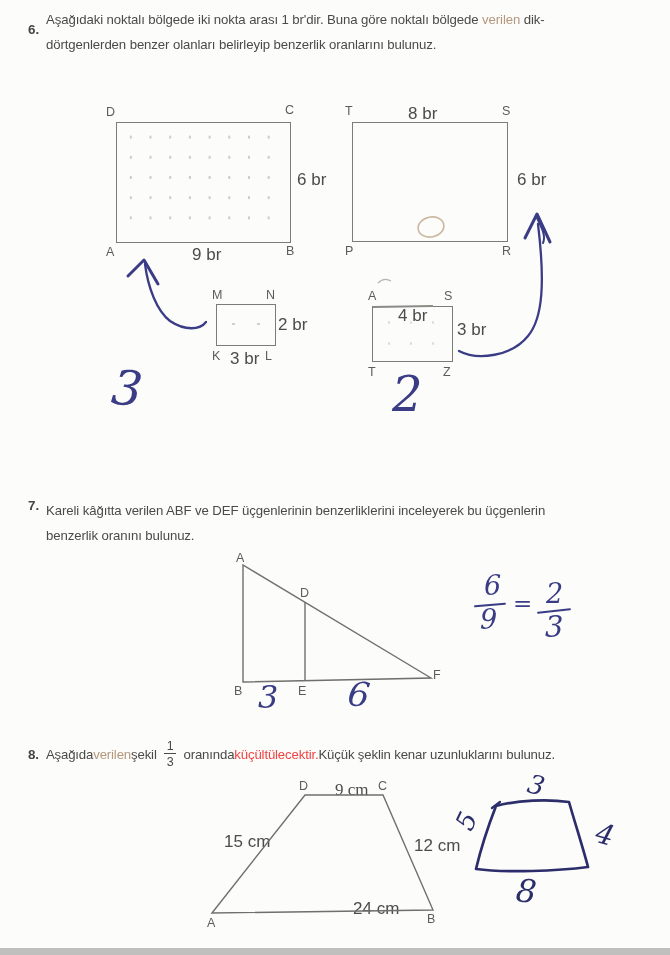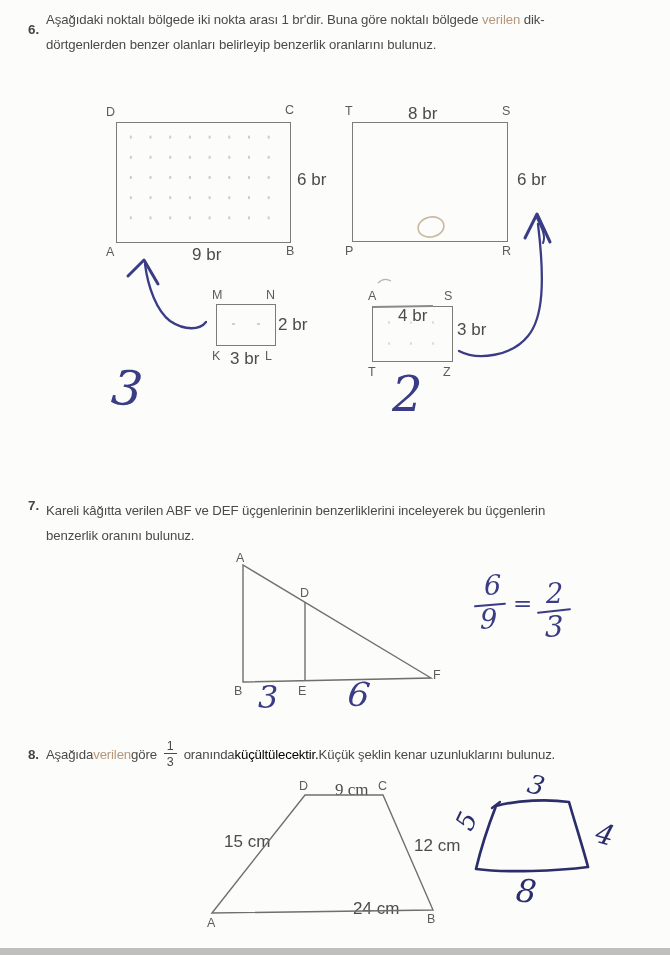--- a/index.html
+++ b/index.html
@@ -1,21 +1,21 @@
 <!DOCTYPE html>
 <html><head>
 <meta charset="utf-8">
 <style>
   html,body{margin:0;padding:0;}
   body{width:670px;height:955px;position:relative;background:#fcfcfa;
        font-family:"Liberation Sans",sans-serif;overflow:hidden;}
   .qnum{position:absolute;font-size:13.4px;font-weight:bold;color:#454543;}
   .qtext{position:absolute;font-size:13.2px;color:#4a4a46;line-height:25px;width:612px;letter-spacing:-0.1px;}
   .tan{color:#b5977c;}
-  .redbrown{color:#000000;}
+  .redbrown{color:#ef4444;}
   .rect{position:absolute;border:1.4px solid #7c7c76;box-sizing:border-box;}
   .dots{position:absolute;}
   .dots-big{background-image:radial-gradient(circle,#c4d0ca 1.1px,transparent 1.5px);background-size:19.7px 20.2px;}
   .dots-small{background-image:radial-gradient(circle,#c9d2cc 1.1px,transparent 1.5px);background-size:25px 30px;}
   .dots-faint{background-image:radial-gradient(circle,#e0dcd2 1px,transparent 1.4px);background-size:22px 21px;}
   .v{position:absolute;font-size:12.5px;color:#5c5c58;}
   .dim{position:absolute;font-size:17px;color:#4c4c48;}
   .hand{position:absolute;color:#3a3c85;font-family:"DejaVu Serif",serif;font-style:italic;}
   .bar{position:absolute;background:#3a3c85;height:2px;border-radius:1px;}
   .frac{display:inline-flex;flex-direction:column;align-items:center;margin:0 7px;line-height:14px;}
@@ -90,21 +90,21 @@
 <div class="hand" style="left:480px;top:604px;font-size:27px;">9</div>
 <div class="hand" style="left:513px;top:590px;font-size:23px;">=</div>
 <div class="hand" style="left:546px;top:578px;font-size:27px;">2</div>
 <div class="bar" style="left:537px;top:610px;width:34px;transform:rotate(-6deg);"></div>
 <div class="hand" style="left:545px;top:610px;font-size:29px;">3</div>
 
 <div class="q8row" style="left:28px;top:733px;height:42px;">
   <span class="qnum" style="position:static;margin-right:7px;">8.</span>
   <span>Aşağıda </span>
   <span class="tan">verilen</span>
-  <span> göre</span>
+  <span> şekil</span>
   <span class="frac">
     <span class="fn">1</span>
     <span class="fd">3</span>
   </span>
   <span> oranında </span>
   <span class="redbrown">küçültülecektir.</span>
   <span> Küçük şeklin kenar uzunluklarını bulunuz.</span>
 </div>
 
 <div class="v" style="left:299px;top:779px;">D</div>

